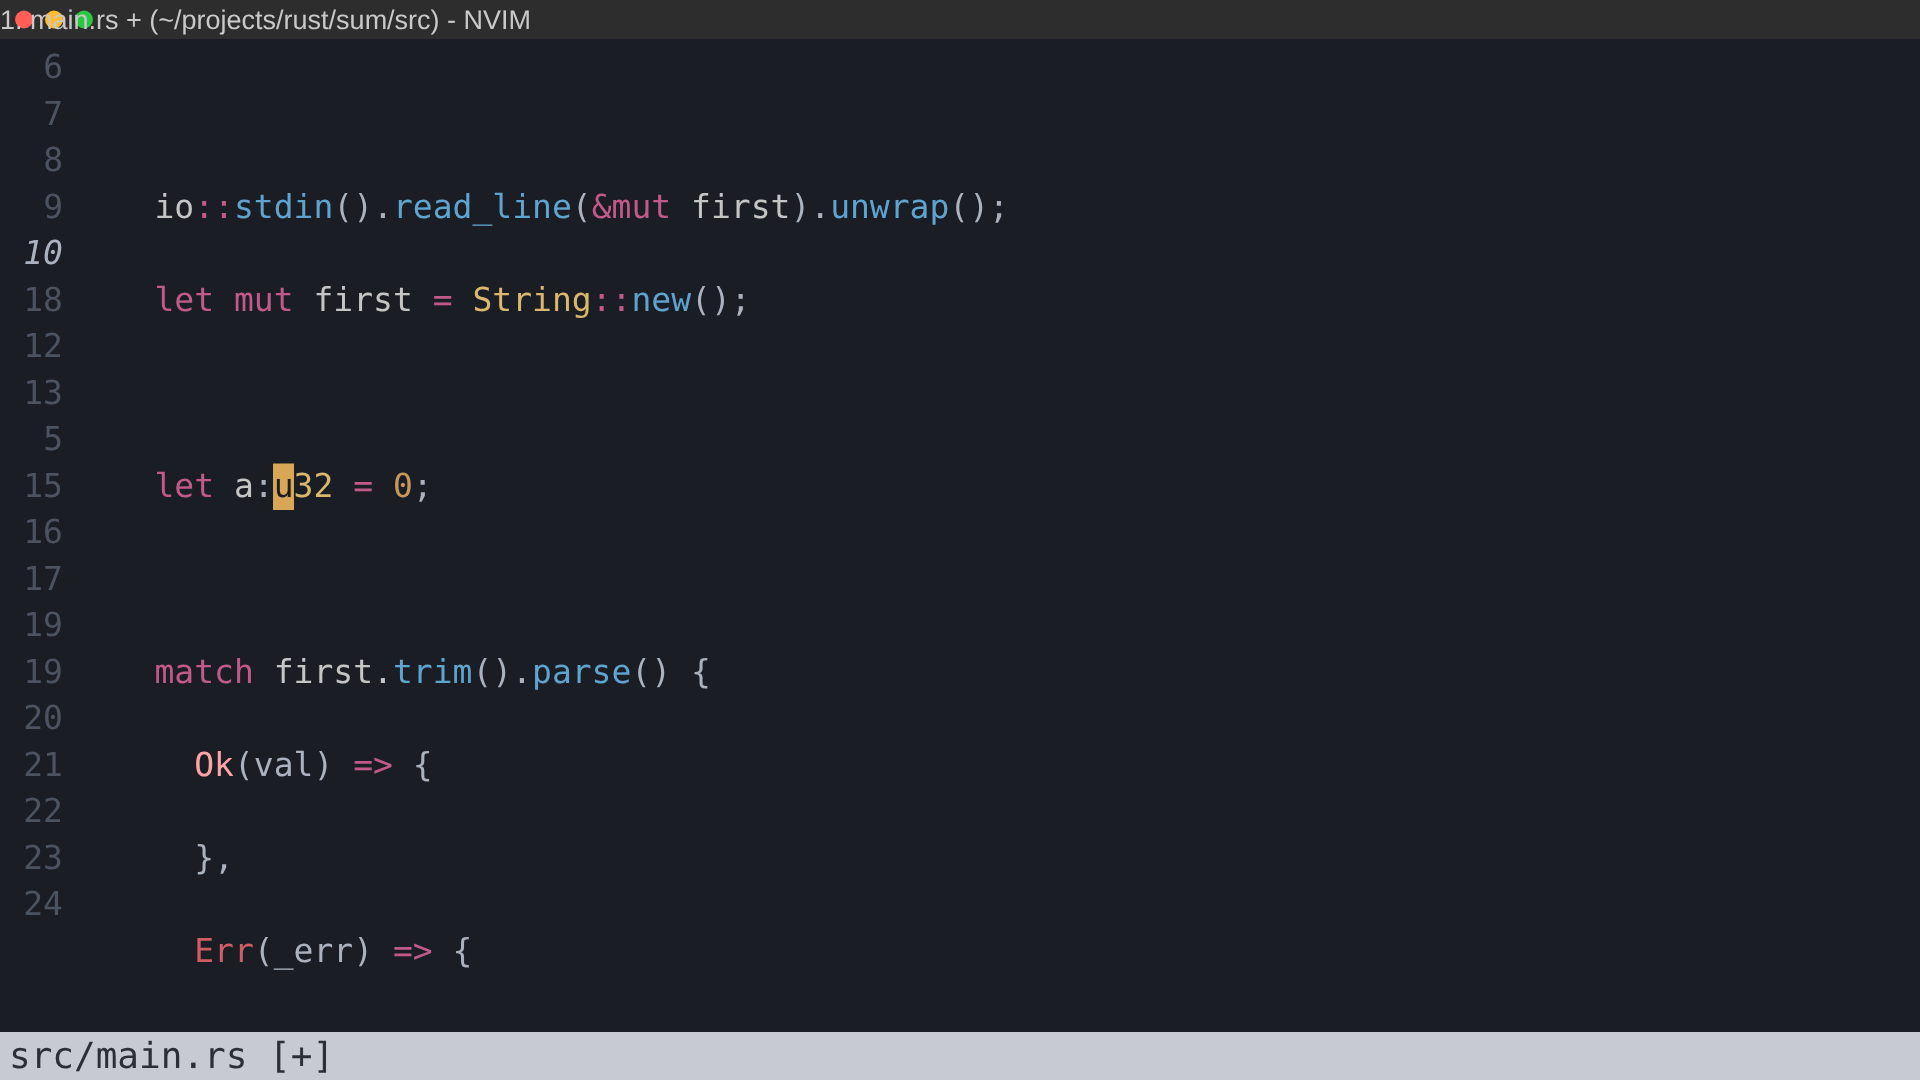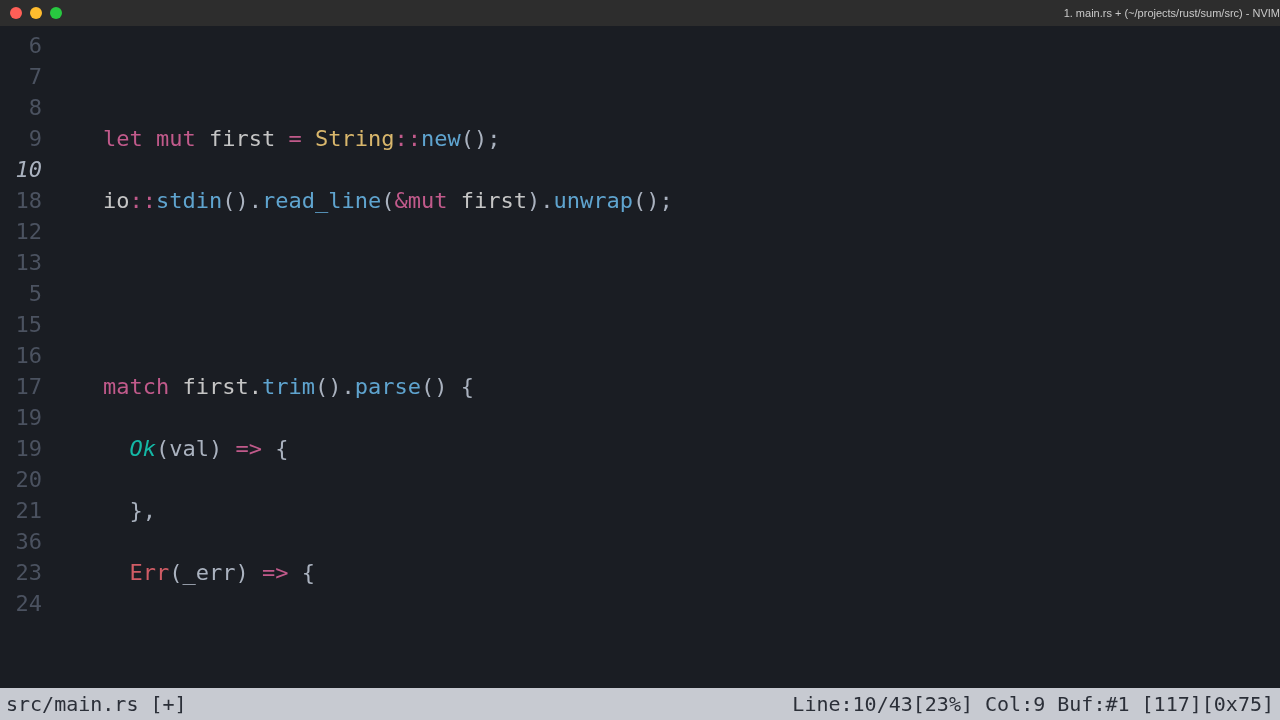--- a/index.html
+++ b/index.html
@@ -22,22 +22,22 @@
     gap: 8px;
     padding-left: 10px;
   }
   .tl { width: 12px; height: 12px; border-radius: 50%; }
   .tl-close { background: #ff5f57; }
   .tl-min   { background: #febc2e; }
   .tl-max   { background: #28c840; }
   .titlebar-title {
     position: absolute;
     left: 0; right: 0;
-    text-align: right;
-    font-size: 11px;
+    text-align: left;
+    font-size: 18px;
     color: #c9c9c9;
     font-family: -apple-system, "Helvetica Neue", sans-serif;
   }
   .editor {
     height: calc(720px - 26px - 32px);
     display: flex;
     line-height: 31px;
     padding-top: 4px;
   }
   .gutter {
@@ -56,36 +56,36 @@
   .code .row { display: block; height: 31px; }
   
   .kw   { color: #c15a8b; }      
   .id   { color: #c5c5c5; }
   .ty   { color: #d9b76c; }      
   .func { color: #5fa4cf; }      
   .ns   { color: #c5c5c5; }      
   .op   { color: #c15a8b; }      
   .punc { color: #aab2bf; }
   .num  { color: #c8975b; }      
-  .ok   { color: #14b8a6; font-style: italic; }
+  .ok   { color: #fca5a5; }
   .err  { color: #d05c65; }      
   .cursor {
     background: #d8a657;
     color: #1a1d23;
     display: inline-block;
   }
   .statusbar {
     height: 32px;
     background: #c7cad1;
     color: #2b2f38;
     display: flex;
     align-items: center;
     justify-content: space-between;
     padding: 0 6px;
-    font-size: 20px;
+    font-size: 24px;
   }
 </style>
 </head>
 <body>
 
 <div class="titlebar">
   <div class="traffic-lights">
     <div class="tl tl-close"></div>
     <div class="tl tl-min"></div>
     <div class="tl tl-max"></div>
@@ -104,41 +104,41 @@
       <div>12</div>
       <div>13</div>
       <div>5</div>
       <div>15</div>
       <div>16</div>
       <div>17</div>
       <div>19</div>
       <div>19</div>
       <div>20</div>
       <div>21</div>
-      <div>36</div>
+      <div>22</div>
       <div>23</div>
       <div>24</div>
     </div>
   <div class="code">
 <span class="row"><span></span></span>
+<span class="row"><span>    </span><span class="ns">io</span><span class="op">::</span><span class="func">stdin</span><span class="punc">().</span><span class="func">read_line</span><span class="punc">(</span><span class="op">&amp;</span><span class="kw">mut</span><span class="id"> first</span><span class="punc">).</span><span class="func">unwrap</span><span class="punc">();</span></span>
 <span class="row"><span>    </span><span class="kw">let</span> <span class="kw">mut</span> <span class="id">first</span> <span class="op">=</span> <span class="ty">String</span><span class="op">::</span><span class="func">new</span><span class="punc">()</span><span class="punc">;</span></span>
-<span class="row"><span>    </span><span class="ns">io</span><span class="op">::</span><span class="func">stdin</span><span class="punc">().</span><span class="func">read_line</span><span class="punc">(</span><span class="op">&amp;</span><span class="kw">mut</span><span class="id"> first</span><span class="punc">).</span><span class="func">unwrap</span><span class="punc">();</span></span>
 <span class="row"><span></span></span>
+<span class="row"><span>    </span><span class="kw">let</span><span class="id"> a</span><span class="punc">:</span><span class="cursor">u</span><span class="ty">32</span><span class="op"> = </span><span class="num">0</span><span class="punc">;</span></span>
 <span class="row"><span></span></span>
 <span class="row"><span>    </span><span class="kw">match</span><span class="id"> first.</span><span class="func">trim</span><span class="punc">().</span><span class="func">parse</span><span class="punc">() {</span></span>
 <span class="row"><span>      </span><span class="ok">Ok</span><span class="punc">(val) </span><span class="op">=&gt;</span><span class="punc"> {</span></span>
 <span class="row"><span>      </span><span class="punc">},</span></span>
 <span class="row"><span>      </span><span class="err">Err</span><span class="punc">(_err) </span><span class="op">=&gt;</span><span class="punc"> {</span></span>
 
 
 
 
 
 
 
 
   </div>
 </div>
 
 <div class="statusbar">
   <span>src/main.rs [+]</span>
-  <span>Line:10/43[23%] Col:9 Buf:#1 [117][0x75]</span>
 </div>
 
 </body></html>

